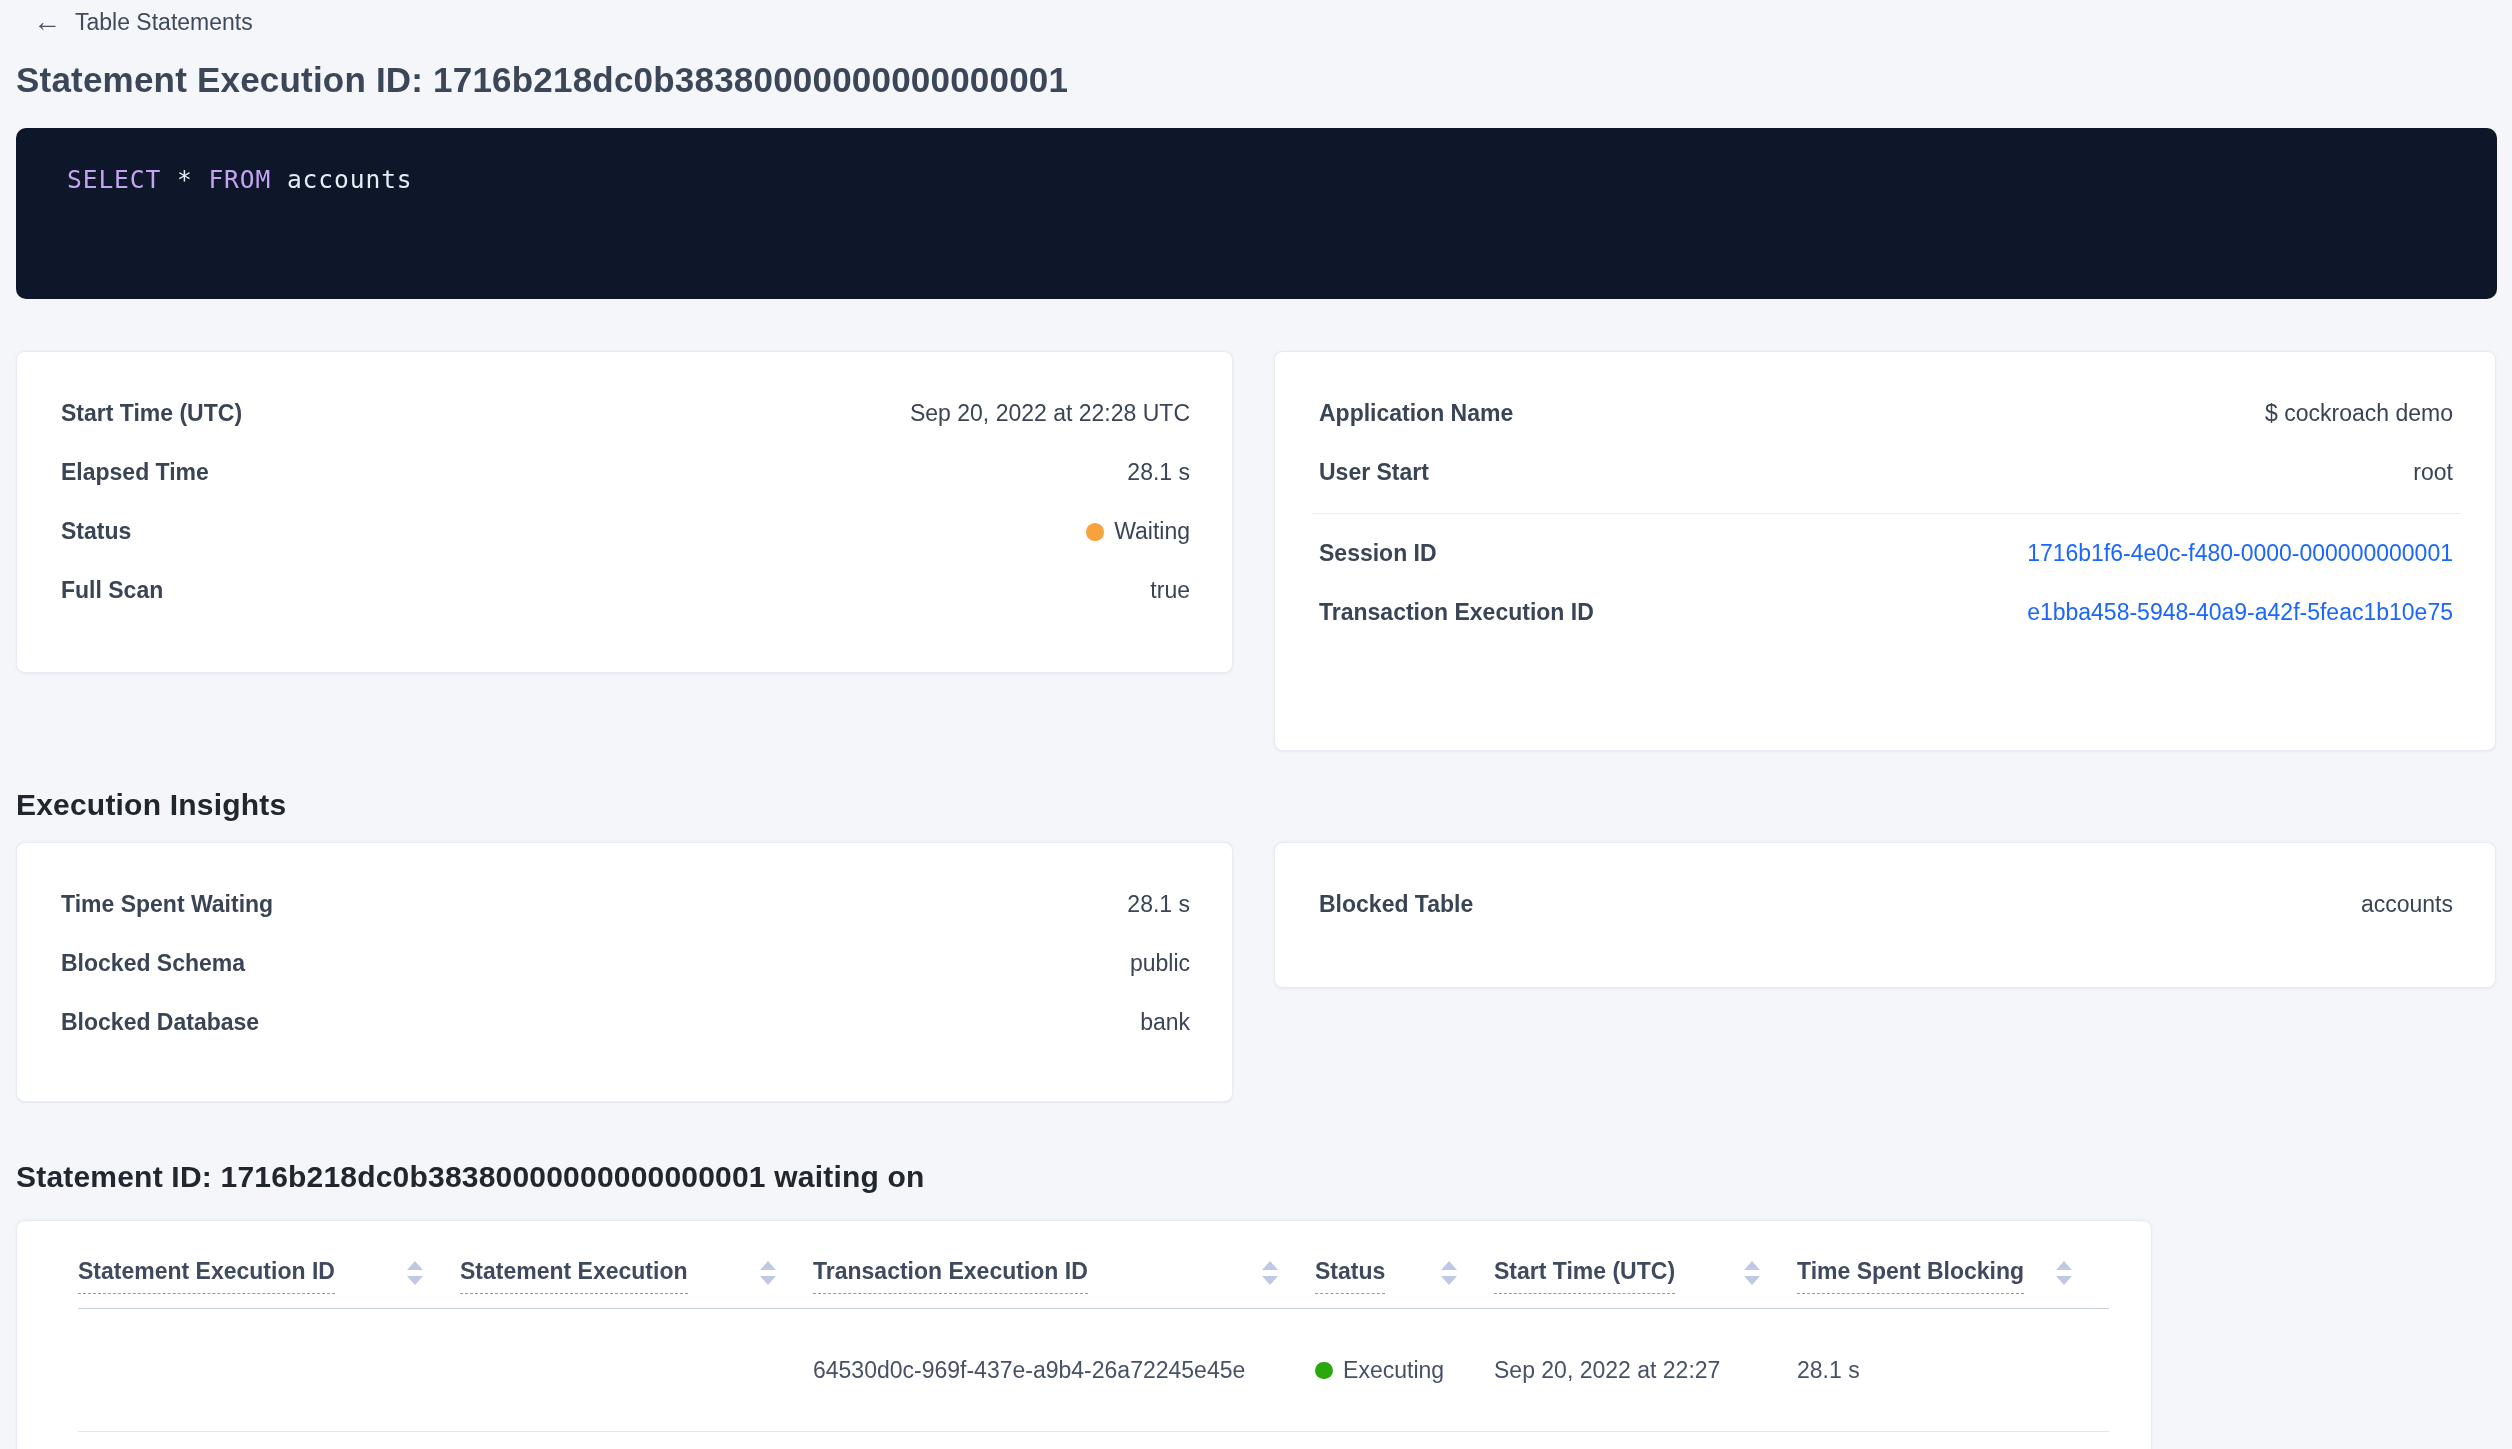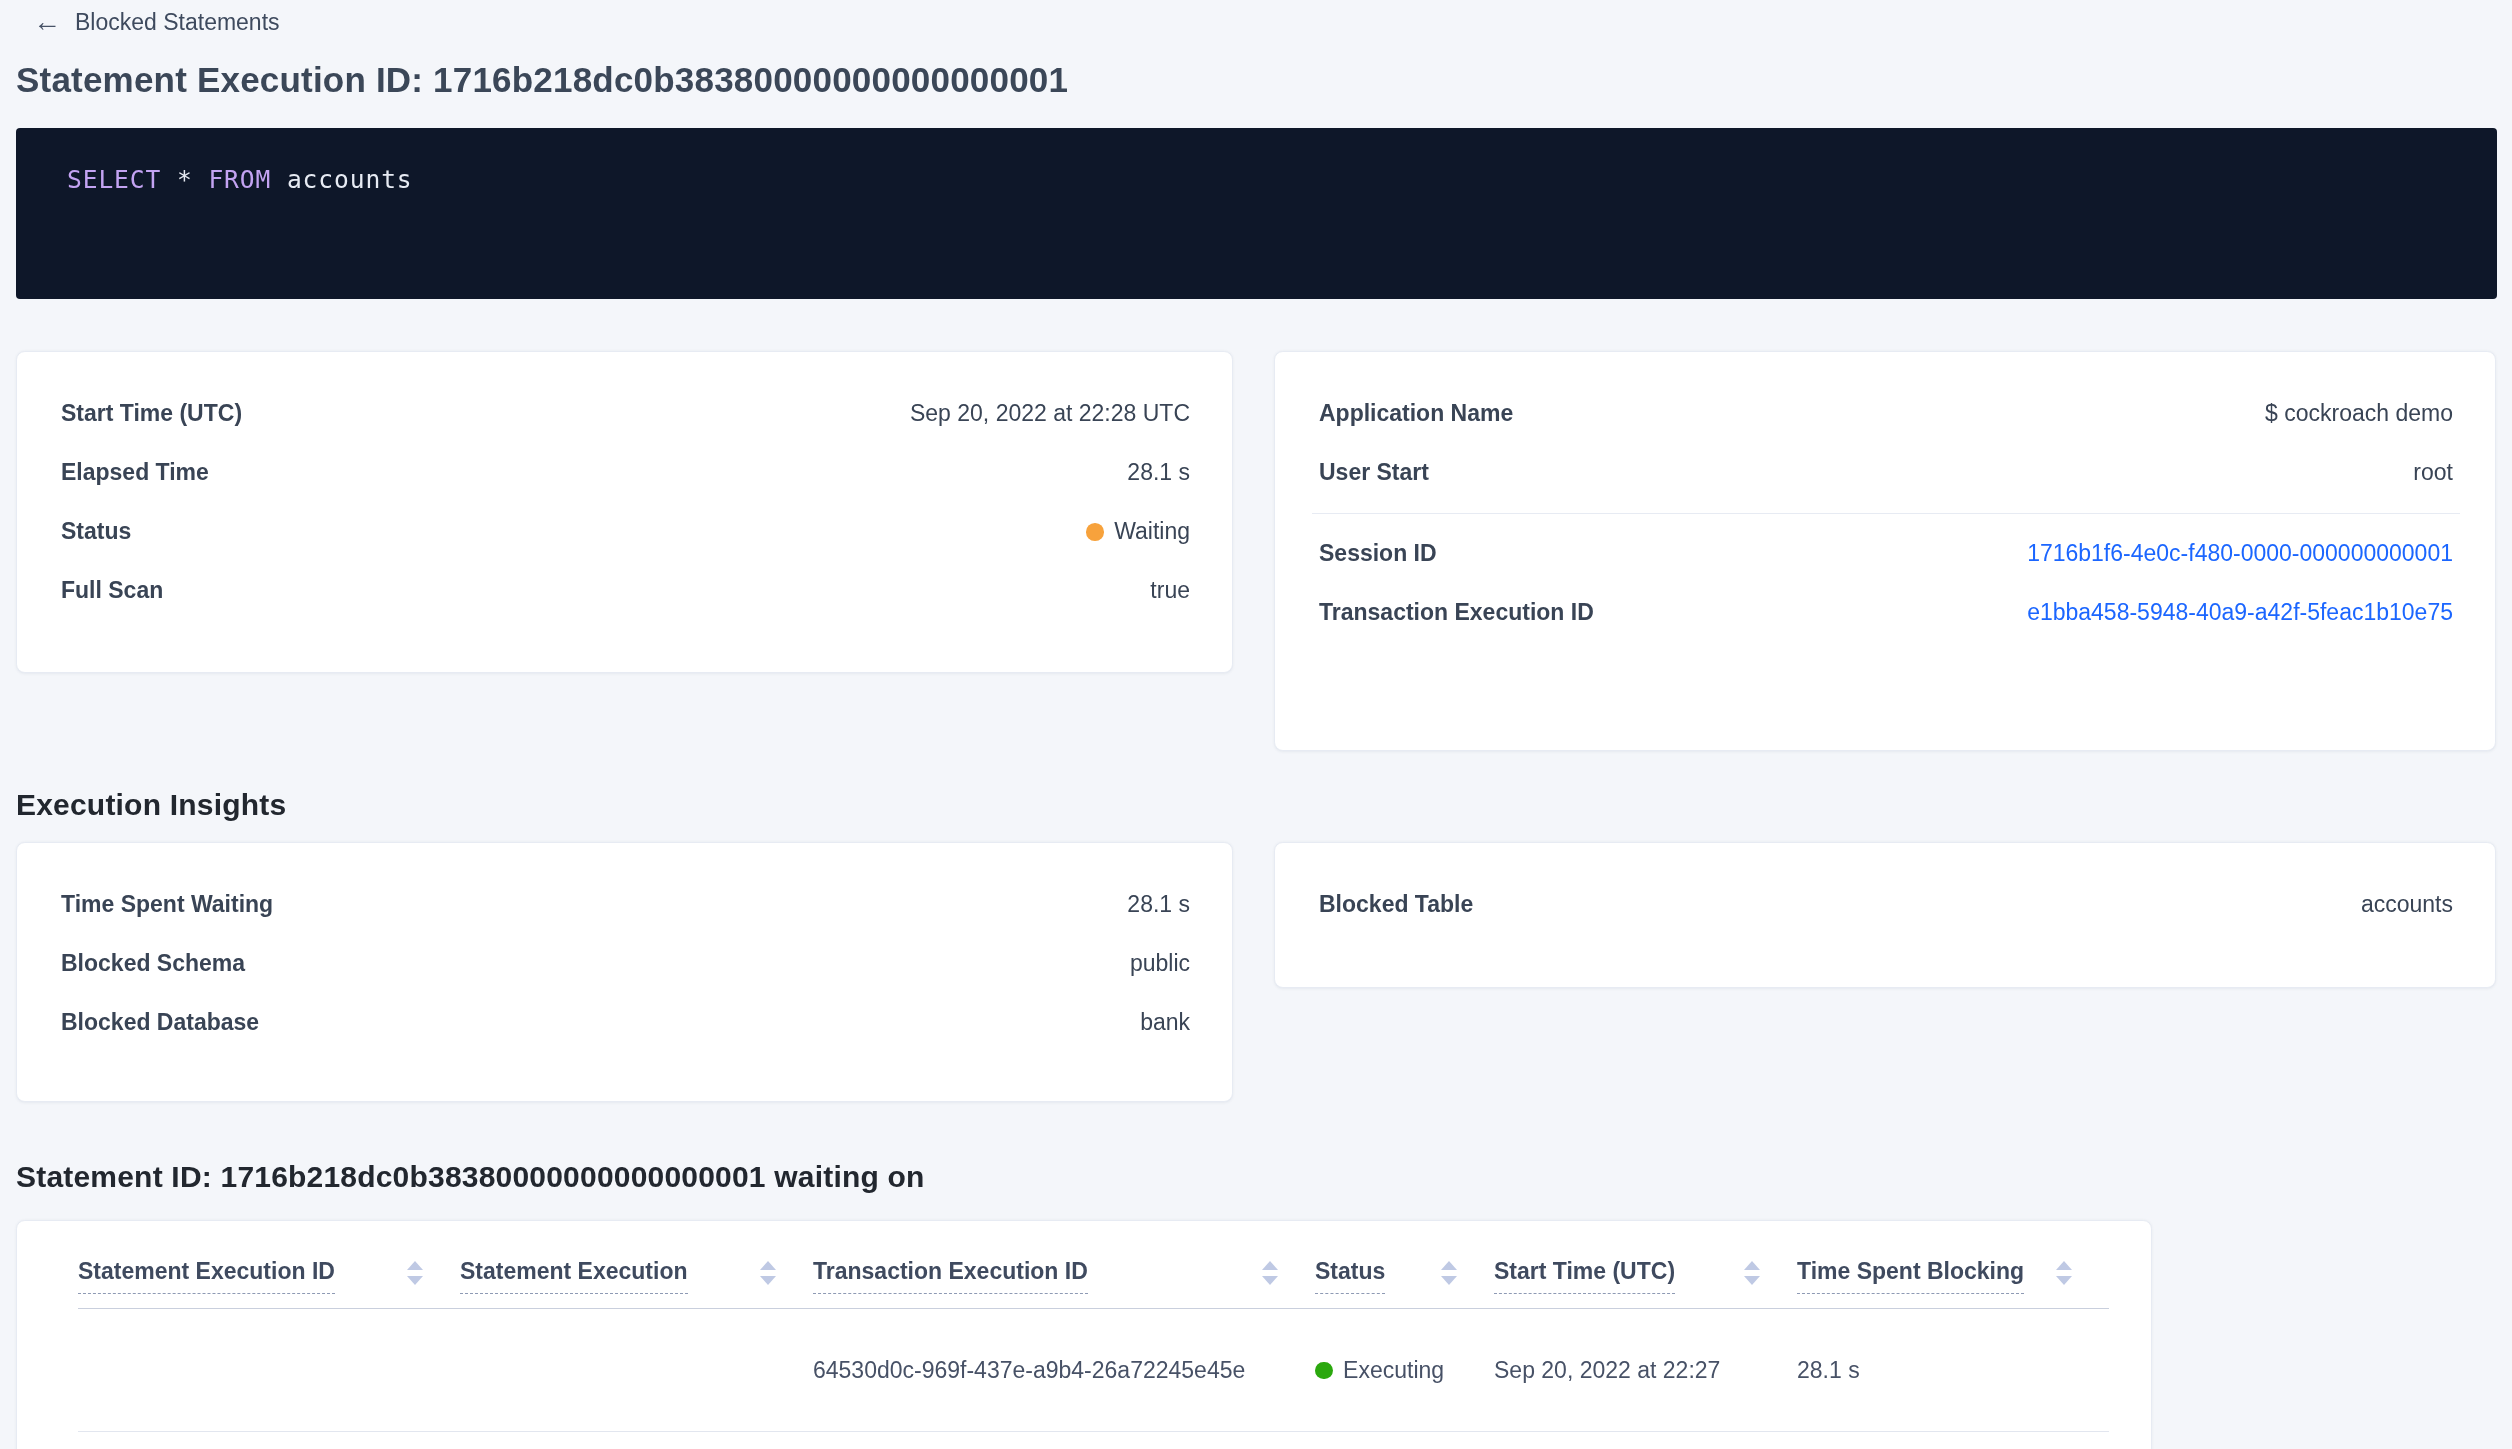--- a/index.html
+++ b/index.html
@@ -18,21 +18,21 @@
   .back-arrow { font-size:28px; line-height:24.6px; color:#475266; }
   .page-title {
     margin:24.6px 0 0 16px;
     font-size:35px; font-weight:700; color:#3b4758;
     letter-spacing:0.2px;
   }
   
   .sql-box {
     margin:28px 16px 0 16px;
     height:171px; width:2481px;
-    background:#0e1729; border-radius:4px;
+    background:#0e1729; border-radius:10px;
     padding:37px 35px 0 51px;
   }
   .sql-code {
     font-family:"DejaVu Sans Mono", monospace;
     font-size:24.6px; letter-spacing:0.9px;
     color:#e7ebf3; white-space:pre;
   }
   .sql-code .kw { color:#c3a3f2; }
   
   .cards-row { display:flex; align-items:flex-start; gap:41px; margin:52px 16px 0 16px; }
@@ -105,21 +105,21 @@
     border-bottom:0.9px solid #e2e6ef;
     font-size:23px; color:#475166;
   }
   .td { padding-right:37px; display:flex; align-items:center; }
 </style>
 </head>
 <body>
 
 <div class="back-row">
   <span class="back-arrow">←</span>
-  <span>Blocked Statements</span>
+  <span>Table Statements</span>
 </div>
 
 <h1 class="page-title">Statement Execution ID: 1716b218dc0b38380000000000000001</h1>
 
 <div class="sql-box">
   <div class="sql-code"><span class="kw">SELECT</span><span> * </span><span class="kw">FROM</span><span> accounts</span></div>
 </div>
 
 <div class="cards-row">
 

